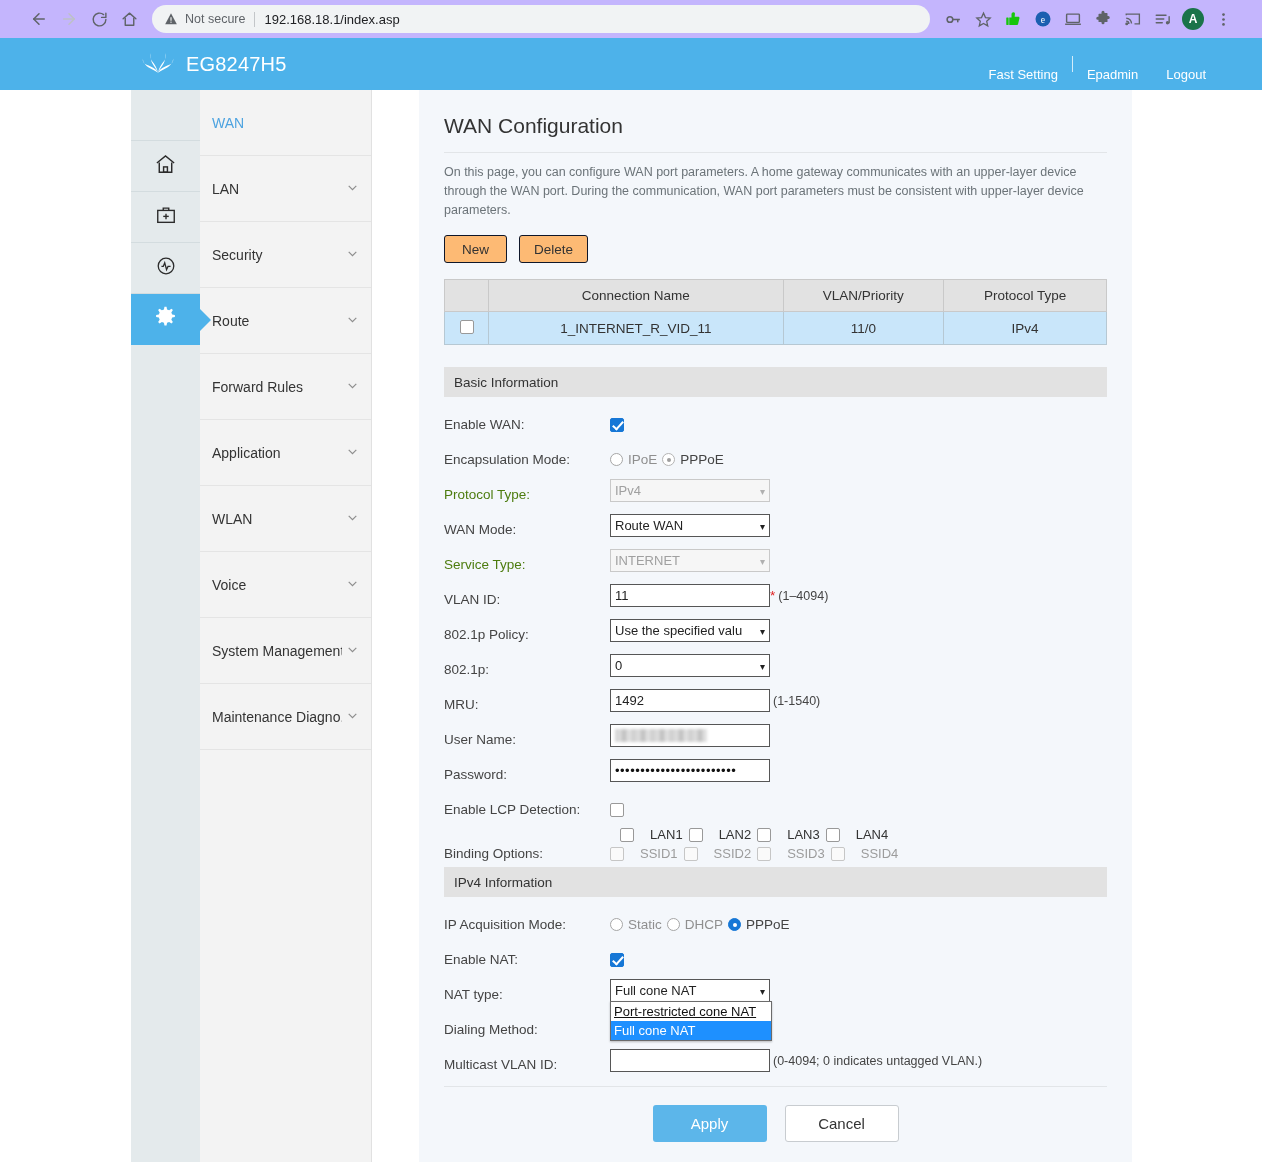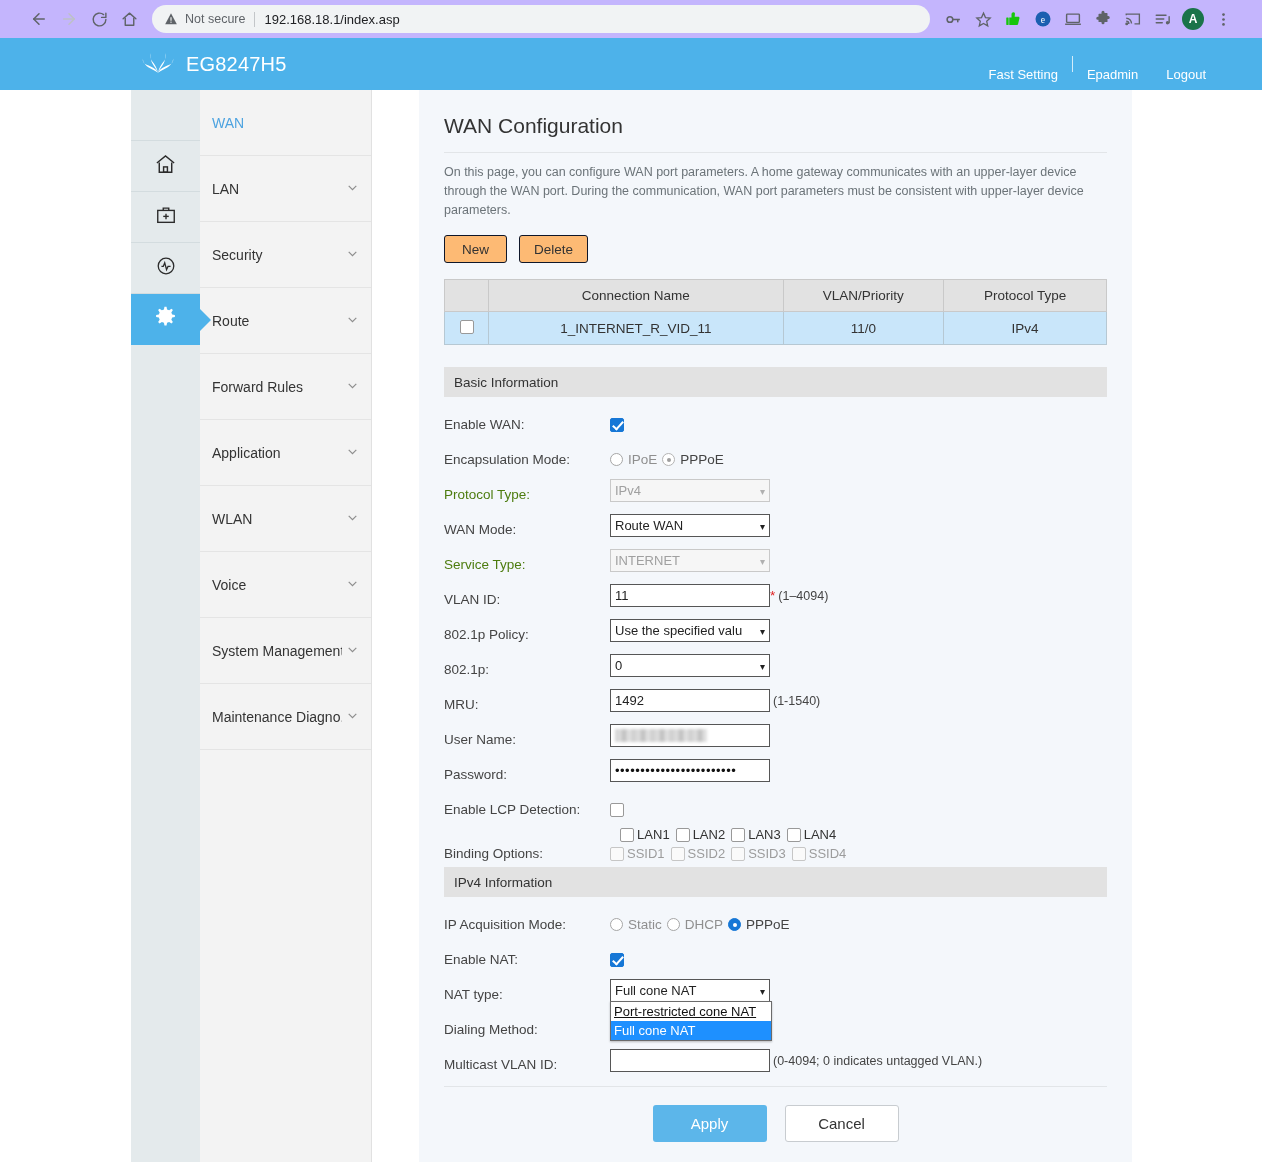--- a/index.html
+++ b/index.html
@@ -243,21 +243,21 @@
 
   .blurred {
     width: 92px; height: 13px;
     background: repeating-linear-gradient(90deg,
       #cfcfcf 0px, #dcdcdc 5px, #b9b9b9 9px, #e4e4e4 14px, #c6c6c6 19px);
     filter: blur(1.6px); opacity: .95;
   }
 
   .bind-grid { display: flex; flex-direction: column; gap: 4px; }
   .bind-line { display: flex; align-items: center; gap: 6px; }
-  .bind-item { display: flex; align-items: center; gap: 3px; font-size: 13px; color: #333; }
+  .bind-item { display: flex; align-items: center; gap: 16px; font-size: 13px; color: #333; }
   .bind-item.dim { color: #9c9c9c; }
 
   
   .dropdown-list {
     position: absolute;
     left: 0; top: 22px;
     width: 162px;
     background: #ffffff;
     border: 1px solid #6b6b6b;
     z-index: 40;

